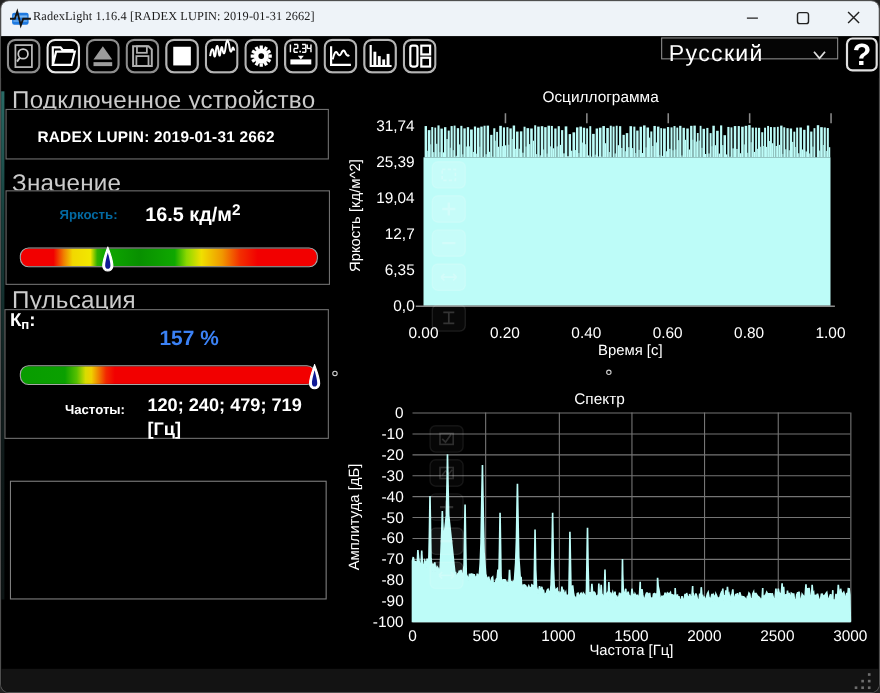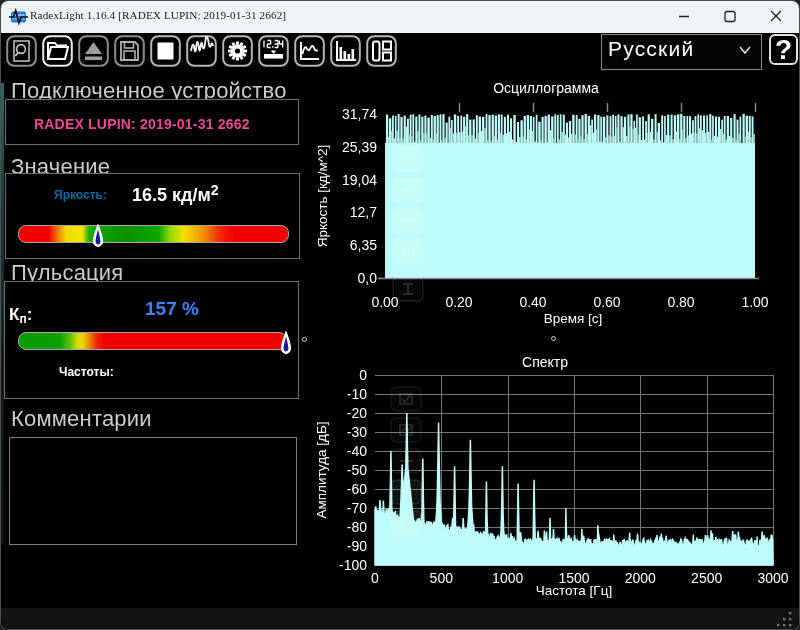--- a/index.html
+++ b/index.html
@@ -3,21 +3,21 @@
 * { margin:0; padding:0; box-sizing:border-box; }
 html,body { width:800px; height:630px; background:#222; overflow:hidden;
   font-family:"Liberation Sans", sans-serif; }
 #win { position:absolute; left:0; top:0; width:800px; height:630px; background:#000;
   border-radius:8px; overflow:hidden; border:1px solid #4f4f4f; }
 #titlebar { position:absolute; left:0; top:0; width:100%; height:32px; background:#eef3f8;font-family:Liberation Serif, serif; }
 #titlebar .t { position:absolute; left:29px; top:7.5px; font-size:11.2px; color:#1b1b1b; letter-spacing:0.1px; }
 .winbtn { position:absolute; top:0; width:46px; height:31px; }
 #toolbar { position:absolute; left:0; top:32px; width:100%; height:38px; background:#000; }
 .tbb { position:absolute; top:1.5px; }
-#langbox { position:absolute; left:600px; top:1px; width:161px; height:36px; background:#050505;
+#langbox { position:absolute; left:600px; top:1px; width:161px; height:20px; background:#050505;
   border:1px solid #8a8a8a; color:#fff; font-size:21px; line-height:28px; padding-left:6px; letter-spacing:1.2px; }
 #helpbtn { position:absolute; left:768px; top:1px; width:29px; height:31px; border:2px solid #e0e0e0;
   border-radius:6px; color:#fff; font-size:28px; font-weight:bold; text-align:center; line-height:27px; }
 .seclabel { position:absolute; color:#cbcbcb; font-size:22px; letter-spacing:0.2px; }
 .panelbox { position:absolute; background:#000; border:1px solid #6f6f6f; }
 .gradbar { position:absolute; height:18px; border-radius:8px; border:1.5px solid #a8a8a8; }
 svg text.tick { font-family:"Liberation Sans",sans-serif; font-size:14px; fill:#fff; }
 svg text.axt { font-family:"Liberation Sans",sans-serif; font-size:13.5px; fill:#fff; }
 svg text.ttl { font-family:"Liberation Sans",sans-serif; font-size:14px; fill:#fff; }
 #statusbar { position:absolute; left:0; top:607px; width:100%; height:23px; background:#131313; }
@@ -131,46 +131,46 @@
     <div id="langbox">Русский<svg style="position:absolute;right:9px;top:9px" width="14" height="12" viewBox="0 0 14 12">
           <path d="M2,3 L7,9 L12,3" fill="none" stroke="#ddd" stroke-width="1.6"></path>
         </svg></div>
     <div id="helpbtn">?</div>
   </div>
 
   <div style="position:absolute;left:0;top:82px;width:2.5px;height:462px;background:linear-gradient(#2a6b66,#17403d 25%,#101c1c 60%,#0c1414)"></div>
 
   <div class="seclabel" style="left:10px;top:77px">Подключенное устройство</div>
   <div class="panelbox" style="left:4px;top:98px;width:294px;height:46px"></div>
-  <div style="position:absolute;left:33px;top:115px;color:#ec4899;font-size:14px;font-weight:bold;letter-spacing:0.2px">RADEX LUPIN: 2019-01-31 2662</div>
+  <div style="position:absolute;left:33px;top:115px;color:#ffffff;font-size:14px;font-weight:bold;letter-spacing:0.2px">RADEX LUPIN: 2019-01-31 2662</div>
 
   <div class="seclabel" style="left:10px;top:153px">Значение</div>
   <div class="panelbox" style="left:4px;top:172px;width:295px;height:86px"></div>
   <div style="position:absolute;left:53px;top:187px;color:#0369a1;font-size:12px;font-weight:bold">Яркость:</div>
   <div style="position:absolute;left:131px;top:181px;color:#fff;font-size:18px;font-weight:bold">16.5 кд/м<span style="font-size:14px;vertical-align:6px">2</span></div>
   <div class="gradbar" style="left:17px;top:224px;width:271px;background:linear-gradient(to right,#f20000 0%,#f20000 11%,#f08000 14.5%,#f2d800 17.5%,#f2e800 23.5%,#30b000 25.8%,#0fa800 28%,#089000 40%,#0fa800 52%,#8cd800 56%,#f0e000 61%,#f09800 68%,#f23000 74%,#f20000 80%,#f20000 100%)"></div>
   <svg style="position:absolute;left:89px;top:223px" width="16" height="25" viewBox="0 0 16 25">
 <path d="M8,0.5 C9.3,4.5 12.6,11.8 12.6,17.8 a4.6,4.6 0 0 1 -9.2,0 C3.4,11.8 6.7,4.5 8,0.5 Z" fill="#fff" stroke="#fff" stroke-width="1"></path>
 <path d="M8,5.5 C8.8,8.5 10.4,14.3 10.4,17.3 C10.4,19.400000000000002 9.4,20.400000000000002 8,20.400000000000002 C6.6,20.400000000000002 5.6,19.400000000000002 5.6,17.3 C5.6,14.3 7.2,8.5 8,5.5 Z" fill="#101a96"></path>
 </svg>
 
   <div class="seclabel" style="left:10px;top:259px">Пульсация</div>
   <div class="panelbox" style="left:3px;top:280px;width:295px;height:118px"></div>
-  <div style="position:absolute;left:8px;top:304px;color:#fff;font-size:17px;font-weight:bold">К<span style="font-size:12px;vertical-align:-3px">п</span>:</div>
+  <div style="position:absolute;left:8px;top:280px;color:#fff;font-size:17px;font-weight:bold">К<span style="font-size:12px;vertical-align:-3px">п</span>:</div>
   <div style="position:absolute;left:144px;top:297px;color:#3b82f6;font-size:19px;font-weight:bold">157 %</div>
   <div class="gradbar" style="left:17px;top:331px;width:269px;background:linear-gradient(to right,#089c00 0%,#0aa000 15%,#57c000 19%,#d8dc00 22%,#f0d000 24%,#f08000 26.5%,#f22800 29%,#f20000 32%,#f20000 100%)"></div>
   <svg style="position:absolute;left:277px;top:330px" width="16" height="25" viewBox="0 0 16 25">
 <path d="M8,0.5 C9.3,4.5 12.6,11.8 12.6,17.8 a4.6,4.6 0 0 1 -9.2,0 C3.4,11.8 6.7,4.5 8,0.5 Z" fill="#fff" stroke="#fff" stroke-width="1"></path>
 <path d="M8,5.5 C8.8,8.5 10.4,14.3 10.4,17.3 C10.4,19.400000000000002 9.4,20.400000000000002 8,20.400000000000002 C6.6,20.400000000000002 5.6,19.400000000000002 5.6,17.3 C5.6,14.3 7.2,8.5 8,5.5 Z" fill="#101a96"></path>
 </svg>
   <div style="position:absolute;left:300.5px;top:336px;width:5px;height:5px;border:1.3px solid #cfcfcf;border-radius:50%"></div>
   <div style="position:absolute;left:549.5px;top:335px;width:5px;height:5px;border:1.3px solid #cfcfcf;border-radius:50%"></div>
   <div style="position:absolute;left:58px;top:364px;color:#fff;font-size:12px;font-weight:bold">Частоты:</div>
-
-  <div class="seclabel" style="left:10px;top:405px">Комментарии</div>
+  <div style="position:absolute;left:133px;top:358px;color:#fff;font-size:16.5px;font-weight:bold;line-height:21px">120; 240; 479; 719<br>[Гц]</div>
+
   <div class="panelbox" style="left:8px;top:436px;width:288px;height:108px;border-color:#7e7e7e"></div>
 
   <svg style="position:absolute;left:0;top:0" width="800" height="630" viewBox="0 0 800 630">
 
     <text x="545" y="92" text-anchor="middle" class="ttl">Осциллограмма</text>
     <line x1="458.5" y1="102" x2="458.5" y2="111" stroke="#8a8a8a" stroke-width="1.4"></line>
 <line x1="532.5" y1="102" x2="532.5" y2="111" stroke="#8a8a8a" stroke-width="1.4"></line>
 <line x1="606.5" y1="102" x2="606.5" y2="111" stroke="#8a8a8a" stroke-width="1.4"></line>
 <line x1="680.5" y1="102" x2="680.5" y2="111" stroke="#8a8a8a" stroke-width="1.4"></line>
 <line x1="754.5" y1="102" x2="754.5" y2="111" stroke="#8a8a8a" stroke-width="1.4"></line>

